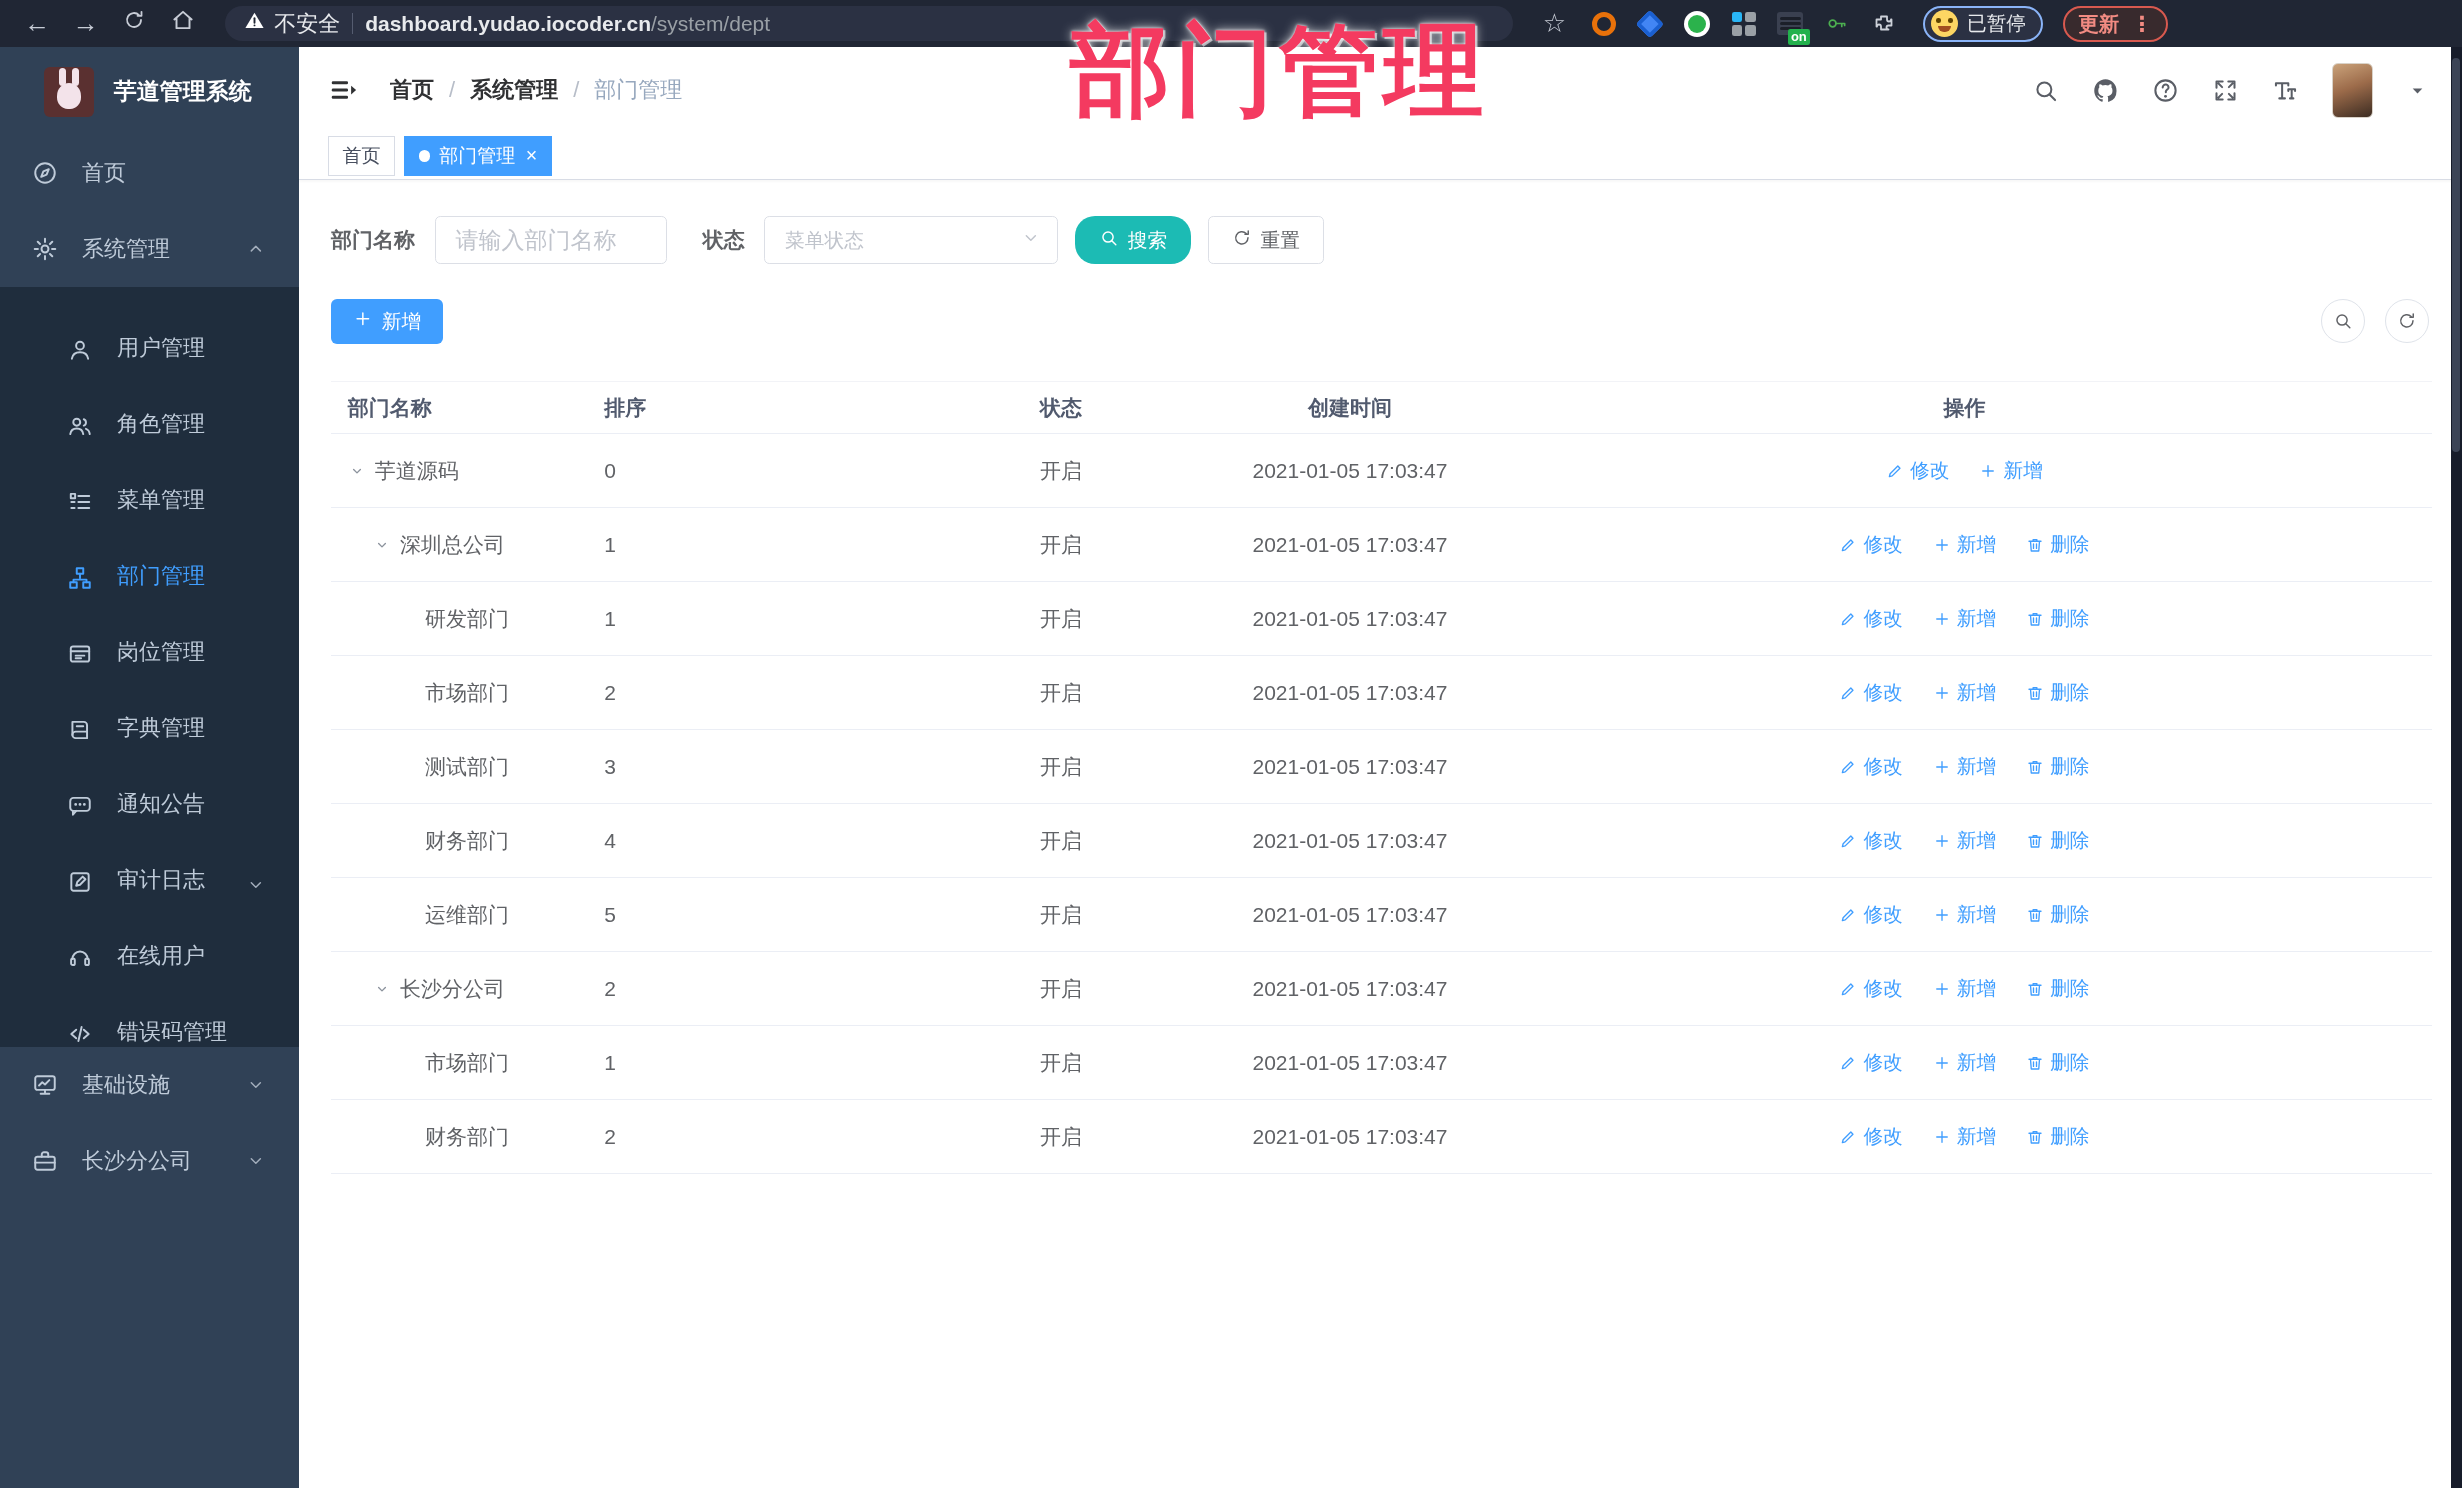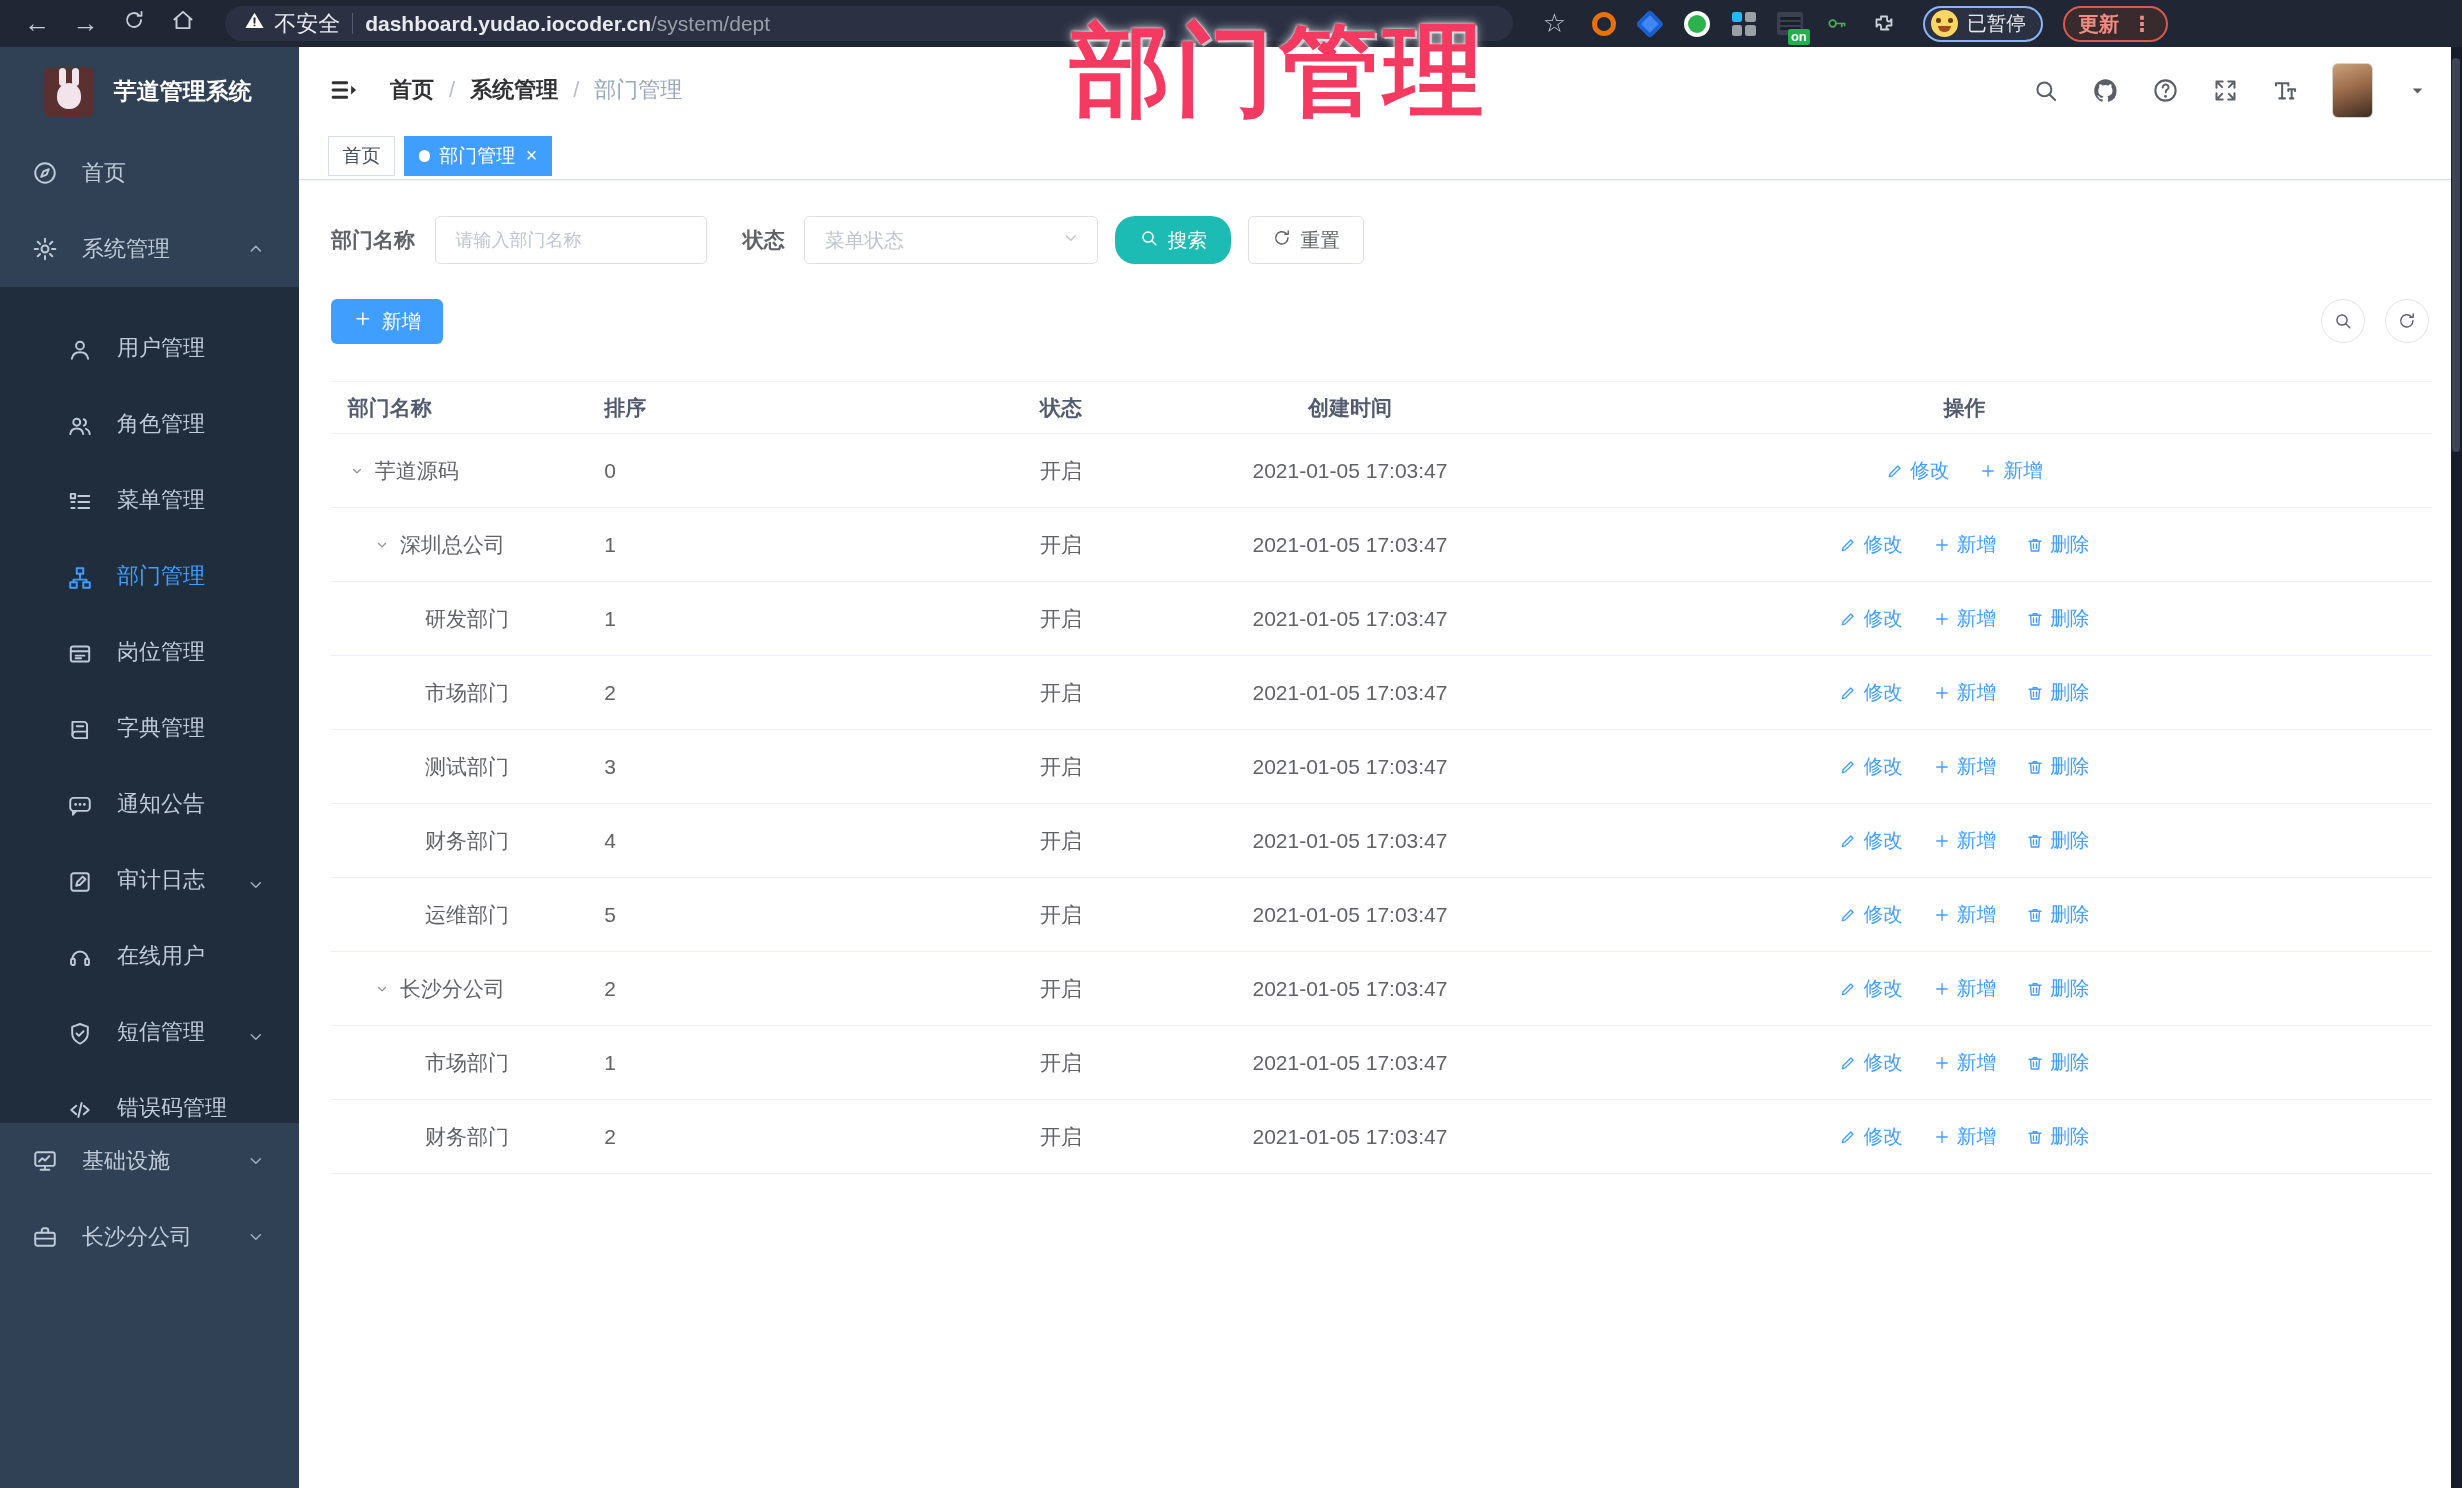--- a/index.html
+++ b/index.html
@@ -71,21 +71,21 @@
   .tab { height:40px; border:0.8px solid #d8dce5; background:#fff; color:#495060; font-size:19px; display:inline-flex; align-items:center; gap:9px; padding:0 13.6px; cursor:pointer; }
   .tab.active { background:#409EFF; border-color:#409EFF; color:#fff; }
   .tab .dot { width:11.4px; height:11.4px; border-radius:50%; background:#fff; }
   .tab .close { font-size:19.7px; line-height:1; margin-left:1.5px; }
 
   
   .content { padding:36px 30px 0 32px; position:relative; }
   .filter-row { display:flex; align-items:center; margin-bottom:35px; }
   .f-label { font-size:21px; font-weight:bold; color:#606266; margin-right:19.7px; white-space:nowrap; }
   .f-label.second { margin-left:36px; }
-  .text-input { width:272px; height:48px; border:0.8px solid #dcdfe6; border-radius:5.3px; padding:0 19.7px; font-size:18px; color:#15803d; outline:none; font-family:inherit; background:#fff; }
+  .text-input { width:232px; height:48px; border:0.8px solid #dcdfe6; border-radius:5.3px; padding:0 19.7px; font-size:23px; color:#15803d; outline:none; font-family:inherit; background:#fff; }
   .text-input::placeholder { color:#c0c4cc; }
   .select-box { width:294px; height:48px; border:0.8px solid #dcdfe6; border-radius:5.3px; padding:0 16.7px 0 19.7px; font-size:19.7px; color:#c0c4cc; display:flex; align-items:center; justify-content:space-between; cursor:pointer; background:#fff; }
   .btn { height:48px; border-radius:5.3px; display:inline-flex; align-items:center; gap:9px; font-size:19.7px; padding:0 23px; cursor:pointer; border:0.8px solid transparent; white-space:nowrap; }
   .btn-search { background:#1cbbb4; color:#fff; margin-left:16.7px;border-radius:20px; }
   .btn-reset { background:#fff; color:#606266; border-color:#dcdfe6; margin-left:16.7px; }
   .add-row { position:relative; height:47px; margin-bottom:35px; }
   .btn-add { background:#409EFF; color:#fff; height:45px; border-radius:6px; padding:0 21px; }
   .round-btns { position:absolute; right:3px; top:0; display:flex; gap:19.7px; }
   .round-btn { width:44px; height:44px; border-radius:50%; border:0.8px solid #dfe3ea; color:#606266; display:flex; align-items:center; justify-content:center; background:#fff; cursor:pointer; }
 
@@ -321,36 +321,20 @@
               <path d="M5 13a7 7 0 0114 0"></path>
               <rect x="3.8" y="12.5" width="3.4" height="6" rx="1.5"></rect>
               <rect x="16.8" y="12.5" width="3.4" height="6" rx="1.5"></rect>
             </g>
           </svg>
           <span class="menu-label">在线用户</span>
         </div>
         <div class="menu-item sub">
           <svg width="26" height="26" viewBox="0 0 24 24">
             <g fill="none" stroke="currentColor" stroke-width="1.8" stroke-linecap="round" stroke-linejoin="round">
-              <path d="M12 2.8l7.2 2.7v6c0 4.2-3 7.3-7.2 9.5-4.2-2.2-7.2-5.3-7.2-9.5v-6z"></path>
-              <path d="M8.8 11.5l2.2 2.2 4.2-4.2"></path>
-            </g>
-          </svg>
-          <span class="menu-label">短信管理</span>
-          <span class="menu-caret">
-            <svg width="19.7" height="19.7" viewBox="0 0 24 24">
-              <g fill="none" stroke="currentColor" stroke-width="1.8" stroke-linecap="round" stroke-linejoin="round">
-                <path d="M6.5 9.5l5.5 5.5 5.5-5.5"></path>
-              </g>
-            </svg>
-          </span>
-        </div>
-        <div class="menu-item sub">
-          <svg width="26" height="26" viewBox="0 0 24 24">
-            <g fill="none" stroke="currentColor" stroke-width="1.8" stroke-linecap="round" stroke-linejoin="round">
               <path d="M8.5 8l-4.5 4 4.5 4M15.5 8l4.5 4-4.5 4M13.5 5.5l-3 13"></path>
             </g>
           </svg>
           <span class="menu-label">错误码管理</span>
         </div>
         <div class="menu-item">
           <svg width="26" height="26" viewBox="0 0 24 24">
             <g fill="none" stroke="currentColor" stroke-width="1.8" stroke-linecap="round" stroke-linejoin="round">
               <rect x="3" y="4" width="18" height="12.5" rx="2"></rect>
               <path d="M12 16.5V20M8 20h8M6.5 12.5l3-3 2.5 2 4-4"></path>

